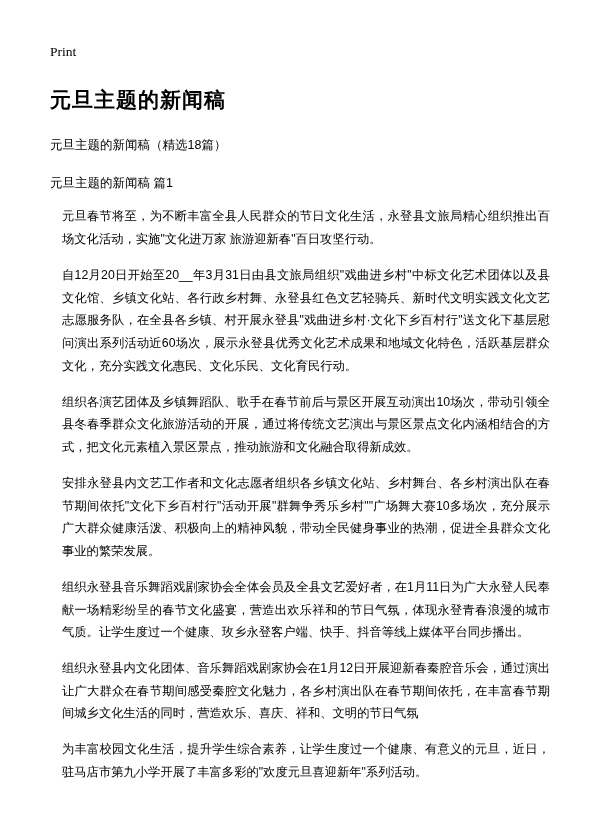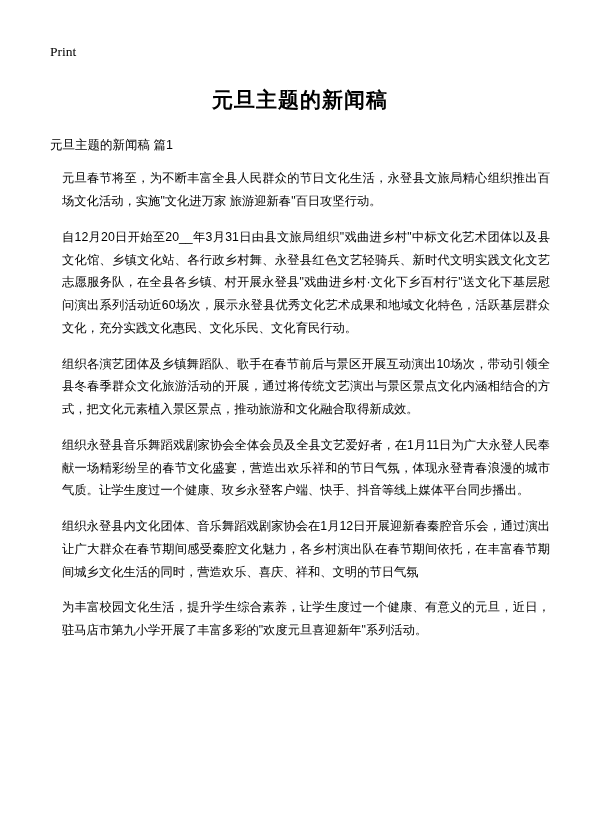--- a/index.html
+++ b/index.html
@@ -22,21 +22,20 @@
     padding: 44px 50px 0 50px;
   }
   .print-label {
     font-family: "Liberation Serif", serif;
     font-size: 13.5px;
     color: #000;
     margin: 0 0 26px 0;
     line-height: 1.2;
   }
   .doc-title {
-    text-align: center;
     font-size: 21px;
     font-weight: bold;
     letter-spacing: 1px;
     margin: 0 0 22px 0;
     line-height: 1.3;
   }
   .subtitle {
     font-size: 12.5px;
     margin: 0 0 16px 0;
     line-height: 1.6;
@@ -57,25 +56,27 @@
 </style>
 </head>
 <body>
 
 <div class="page">
 
   <div class="print-label">Print</div>
 
   <h1 class="doc-title">元旦主题的新闻稿</h1>
 
+  <p class="subtitle">元旦主题的新闻稿（精选18篇）</p>
 
   <h2 class="section-heading">元旦主题的新闻稿 篇1</h2>
 
   <p class="para">元旦春节将至，为不断丰富全县人民群众的节日文化生活，永登县文旅局精心组织推出百场文化活动，实施"文化进万家 旅游迎新春"百日攻坚行动。</p>
   <p class="para">自12月20日开始至20__年3月31日由县文旅局组织"戏曲进乡村"中标文化艺术团体以及县文化馆、乡镇文化站、各行政乡村舞、永登县红色文艺轻骑兵、新时代文明实践文化文艺志愿服务队，在全县各乡镇、村开展永登县"戏曲进乡村·文化下乡百村行"送文化下基层慰问演出系列活动近60场次，展示永登县优秀文化艺术成果和地域文化特色，活跃基层群众文化，充分实践文化惠民、文化乐民、文化育民行动。</p>
   <p class="para">组织各演艺团体及乡镇舞蹈队、歌手在春节前后与景区开展互动演出10场次，带动引领全县冬春季群众文化旅游活动的开展，通过将传统文艺演出与景区景点文化内涵相结合的方式，把文化元素植入景区景点，推动旅游和文化融合取得新成效。</p>
+  <p class="para">安排永登县内文艺工作者和文化志愿者组织各乡镇文化站、乡村舞台、各乡村演出队在春节期间依托"文化下乡百村行"活动开展"群舞争秀乐乡村""广场舞大赛10多场次，充分展示广大群众健康活泼、积极向上的精神风貌，带动全民健身事业的热潮，促进全县群众文化事业的繁荣发展。</p>
   <p class="para">组织永登县音乐舞蹈戏剧家协会全体会员及全县文艺爱好者，在1月11日为广大永登人民奉献一场精彩纷呈的春节文化盛宴，营造出欢乐祥和的节日气氛，体现永登青春浪漫的城市气质。让学生度过一个健康、玫乡永登客户端、快手、抖音等线上媒体平台同步播出。</p>
   <p class="para">组织永登县内文化团体、音乐舞蹈戏剧家协会在1月12日开展迎新春秦腔音乐会，通过演出让广大群众在春节期间感受秦腔文化魅力，各乡村演出队在春节期间依托，在丰富春节期间城乡文化生活的同时，营造欢乐、喜庆、祥和、文明的节日气氛</p>
 
 
   <p class="para">为丰富校园文化生活，提升学生综合素养，让学生度过一个健康、有意义的元旦，近日，驻马店市第九小学开展了丰富多彩的"欢度元旦喜迎新年"系列活动。</p>
 
 </div>
 
 </body></html>

